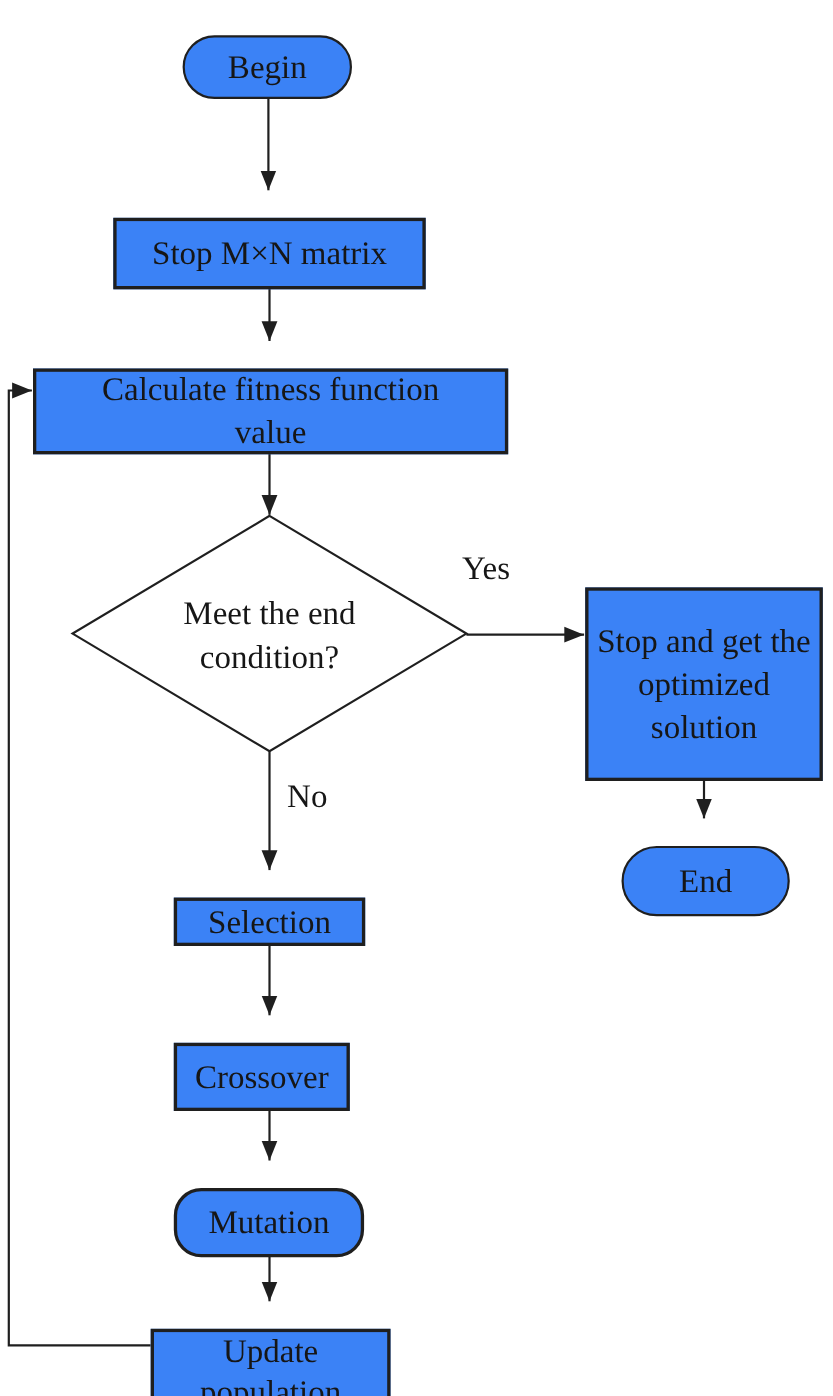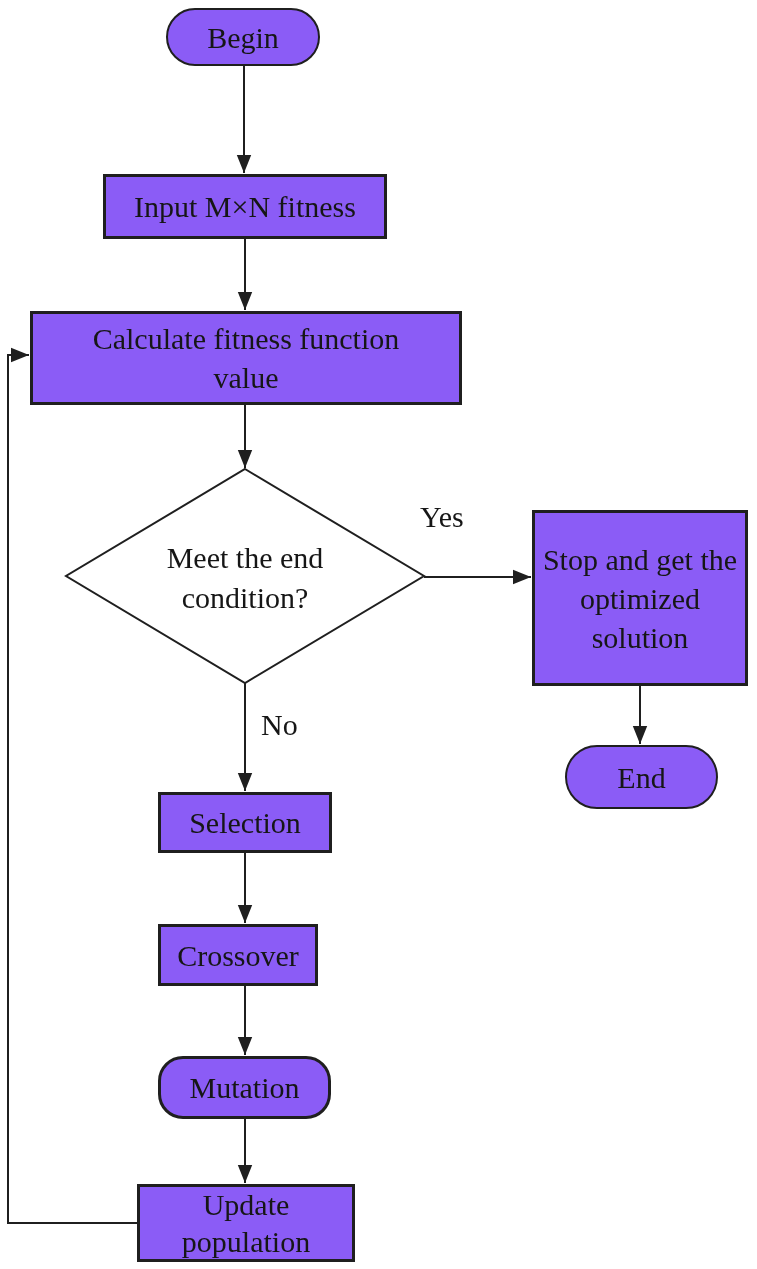--- a/index.html
+++ b/index.html
@@ -22,25 +22,26 @@
     top: 0;
     z-index: 1;
   }
   .node {
     position: absolute;
     z-index: 2;
     display: flex;
     align-items: center;
     justify-content: center;
     text-align: center;
-    background: #8b5cf6;
+    background: #3b82f6;
     border: 3px solid #1f1f1f;
     box-sizing: border-box;
     font-size: 30px;
     line-height: 1.3;
+    margin-top: 24px;
   }
   .stadium {
     border-width: 2.5px;
     border-radius: 32px;
   }
   .label {
     position: absolute;
     z-index: 3;
     display: flex;
     align-items: center;
@@ -56,24 +57,24 @@
     display: flex;
     align-items: center;
     justify-content: center;
     text-align: center;
     font-size: 30px;
     line-height: 1.35;
   }
   
   #node-begin      { left: 166px; top: 8px;    width: 154px; height: 58px; }
   #node-input      { left: 103px; top: 174px;  width: 284px; height: 65px; }
-  #node-calculate  { left: 30px;  top: 311px;  width: 432px; height: 94px; padding: 0 30px; }
+  #node-calculate  { left: 30px;  top: 311px;  width: 432px; height: 78px; padding: 0 30px; }
   #node-stop       { left: 532px; top: 510px;  width: 216px; height: 176px; padding: 0 6px; }
   #node-end        { left: 565px; top: 745px;  width: 153px; height: 64px; }
-  #node-selection  { left: 158px; top: 792px;  width: 174px; height: 61px; }
+  #node-selection  { left: 158px; top: 792px;  width: 174px; height: 44px; }
   #node-crossover  { left: 158px; top: 924px;  width: 160px; height: 62px; }
   #node-mutation   { left: 158px; top: 1056px; width: 173px; height: 63px; border-radius: 25px; }
   #node-update     { left: 137px; top: 1184px; width: 218px; height: 78px; padding: 0 8px; line-height: 1.25; }
   #decision-label  { left: 115px; top: 528px;  width: 260px; height: 100px; }
   #label-yes       { left: 420px; top: 496px;  width: 80px;  height: 42px; }
   #label-no        { left: 261px; top: 704px;  width: 70px;  height: 42px; font-family: Liberation Serif, serif; }
 </style>
 </head>
 <body>
 
@@ -99,21 +100,21 @@
     <polyline points="137,1223 8,1223 8,355 29,355" fill="none" stroke="#1f1f1f" stroke-width="2" marker-end="url(#arrow)"></polyline>
 
     <polygon points="245,469 424,576 245,683 66,576" fill="#ffffff" stroke="#1f1f1f" stroke-width="2"></polygon>
   </svg>
 
   <div class="node stadium" id="node-begin">
     <span>Begin</span>
   </div>
 
   <div class="node" id="node-input">
-    <span>Input M×N fitness</span>
+    <span>Stop M×N matrix</span>
   </div>
 
   <div class="node" id="node-calculate">
     <span>Calculate fitness function value</span>
   </div>
 
   <div class="decision-text" id="decision-label">
     <span>Meet the end condition?</span>
   </div>
 

